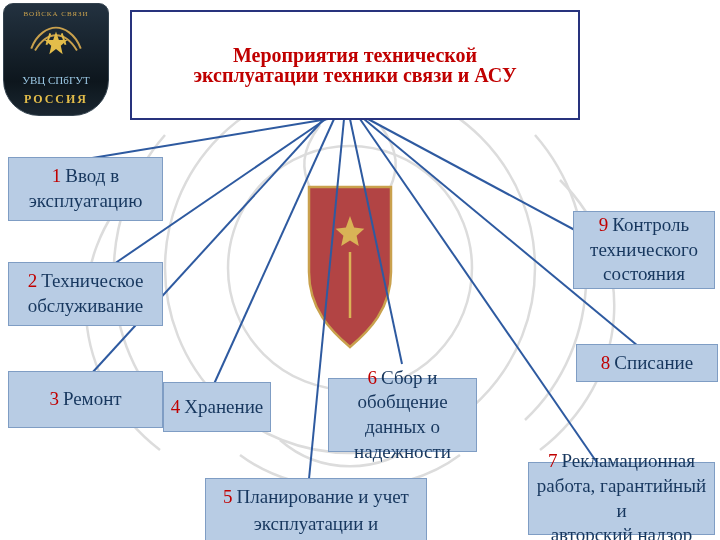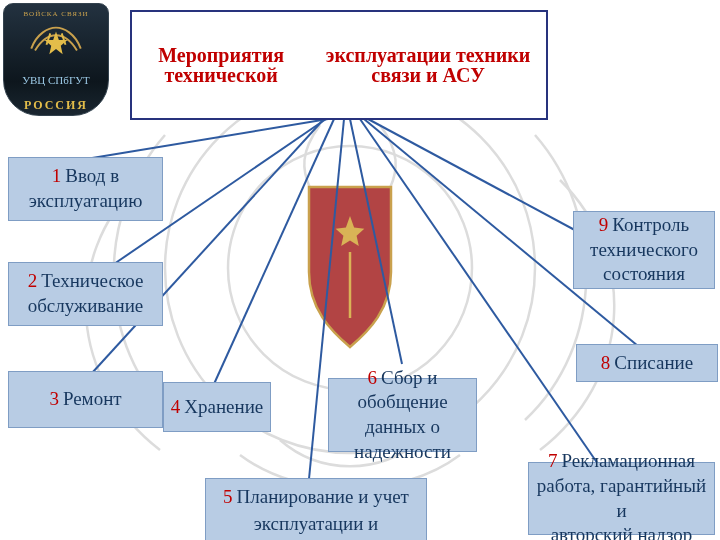--- a/index.html
+++ b/index.html
@@ -5,23 +5,23 @@
   * { margin:0; padding:0; box-sizing:border-box; }
   html, body { width:720px; height:540px; }
   body { font-family:"Liberation Serif","DejaVu Serif",serif; background:#ffffff; }
 
   .slide { position:relative; width:720px; height:540px; background:#ffffff; overflow:hidden;padding-left:16px; }
 
   .wm { position:absolute; inset:0; z-index:0; }
   .connectors { position:absolute; inset:0; z-index:1; pointer-events:none; }
 
   .title-box {
-    position:absolute; left:130px; top:10px; width:418px; height:110px;
+    position:absolute; left:130px; top:10px; width:450px; height:110px;
     border:2px solid #28337d; background:#ffffff; z-index:3;
-    display:flex; align-items:center; justify-content:center;
+    display:flex; flex-direction:column; align-items:center; justify-content:center;
     text-align:center;
   }
   .title-line { font-size:20px; font-weight:bold; color:#c00000; line-height:1; }
 
   .node {
     position:absolute; z-index:2; background:#b8cce4; border:1px solid #7f9dc4;
     display:flex; align-items:center; justify-content:center; text-align:center;
     padding:3px 6px;
   }
   .node-text { font-size:19px; line-height:1.3; color:#17375e; }
@@ -33,21 +33,21 @@
   .logo {
     position:absolute; left:3px; top:3px; width:106px; height:113px; z-index:4;
     background:linear-gradient(#233240, #0d161d 70%, #1a2630);
     border:1px solid #33424e;
     border-radius:10px 10px 36px 36px;
     display:flex; flex-direction:column; align-items:center; padding-top:6px;
   }
   .logo-arc { font-size:7px; color:#c9a14d; letter-spacing:1px; white-space:nowrap; }
   .logo-icon { height:42px; display:flex; align-items:center; justify-content:center; margin-top:1px; }
   .logo-line1 { font-size:11px; color:#9ccae6; margin-top:13px;font-family:Liberation Serif, serif; }
-  .logo-line2 { font-size:12px; font-weight:bold; color:#e3bd4a; letter-spacing:2px; margin-top:12px; }
+  .logo-line2 { font-size:12px; font-weight:bold; color:#e3bd4a; letter-spacing:2px; margin-top:6px; }
 </style>
 </head>
 <body>
 
 <div class="slide">
 
   <svg class="wm" viewBox="0 0 720 540" width="720" height="540">
     <g fill="none" stroke="#dcdcdc" stroke-width="2.5">
       <circle cx="350" cy="268" r="185"></circle>
       <circle cx="350" cy="268" r="122"></circle>

